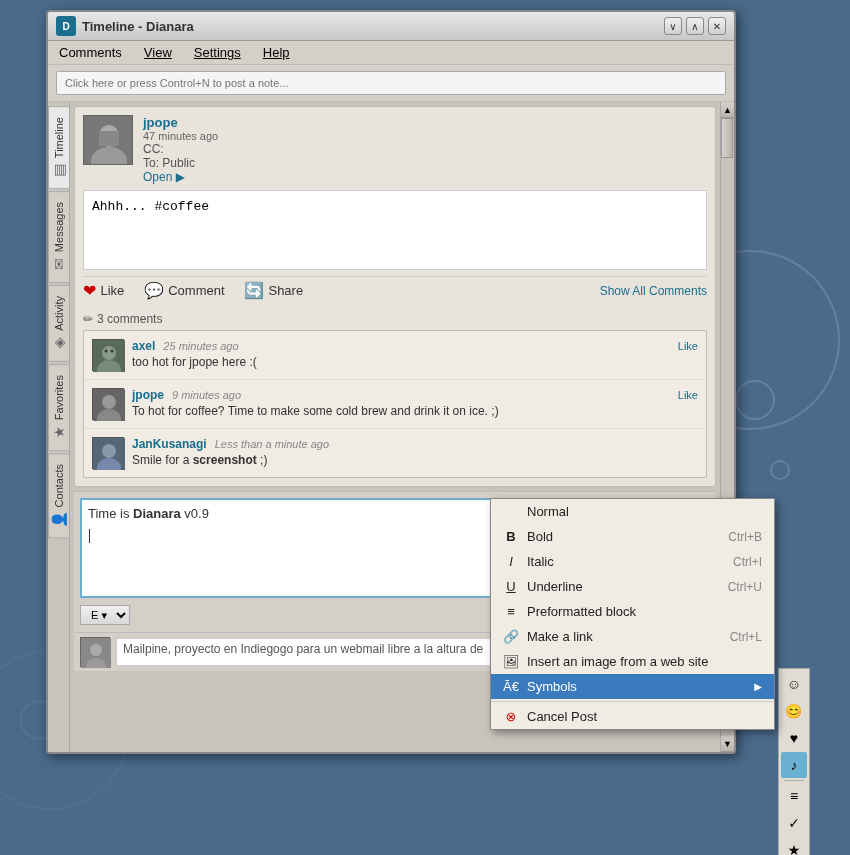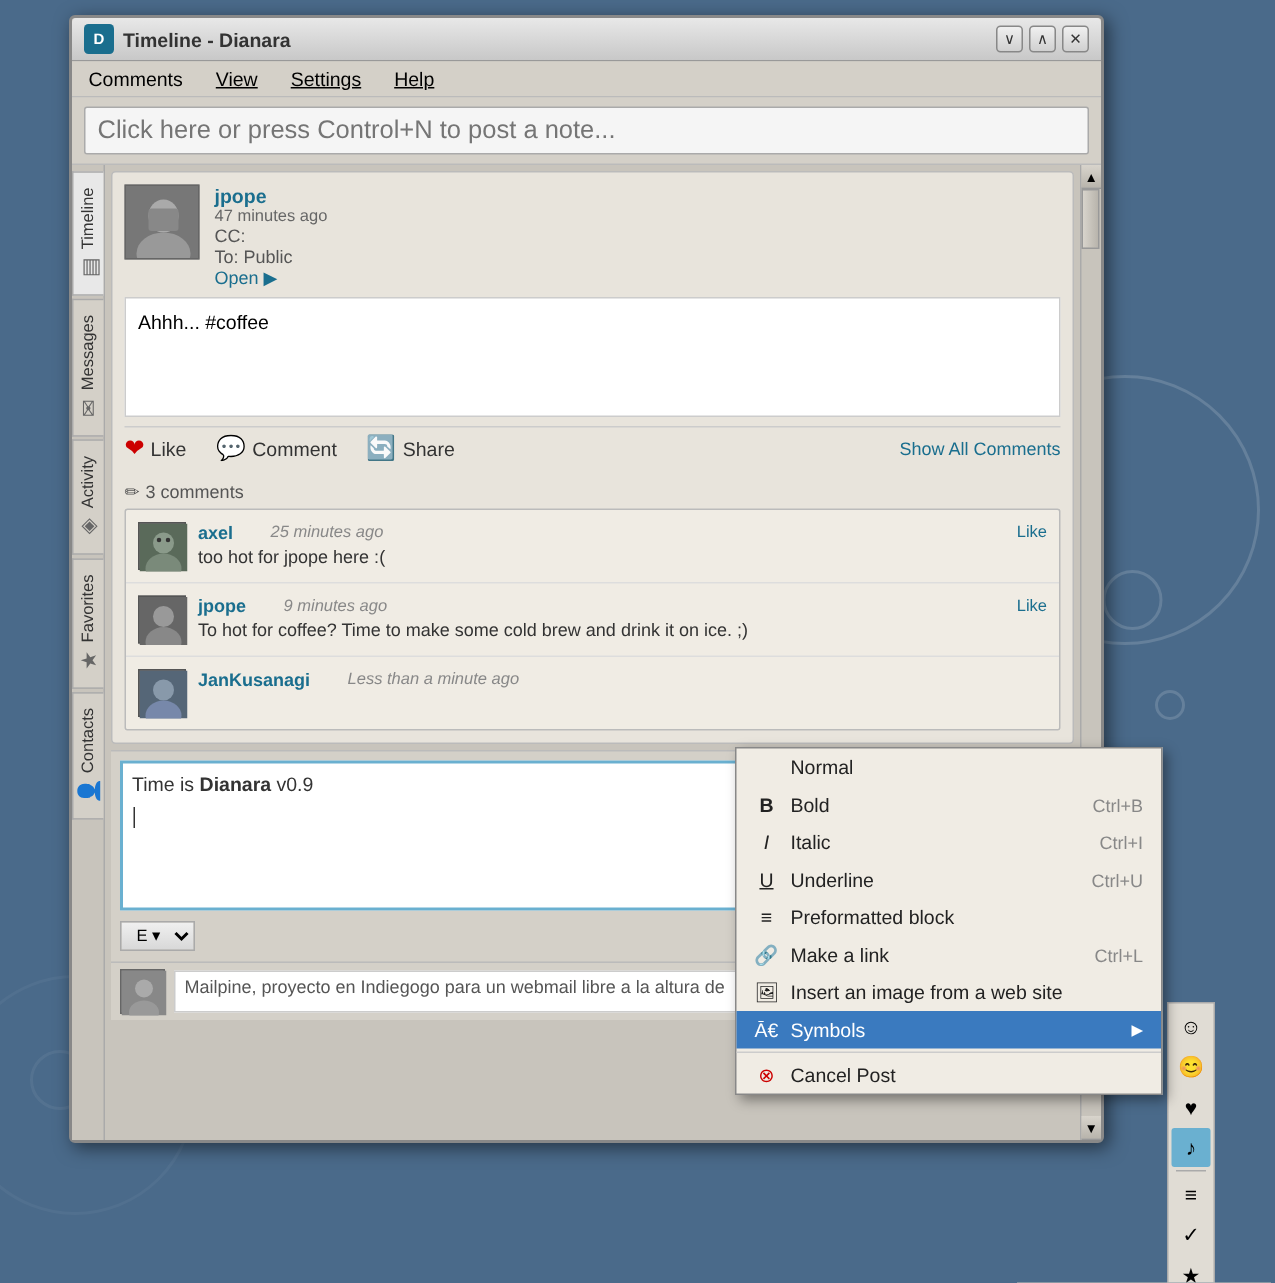--- a/index.html
+++ b/index.html
@@ -103,21 +103,21 @@
     .note-input-bar {
       padding: 6px 8px;
       background: #d4d0c8;
       border-bottom: 1px solid #bbb;
     }
     .note-input {
       width: 100%;
       padding: 5px 8px;
       border: 1px solid #aaa;
       background: #f5f5f5;
-      font-size: 17px;
+      font-size: 11px;
       color: #8b5cf6;
       border-radius: 2px;
     }
 
     
     .content-area {
       display: flex;
       height: 650px;
     }
 
@@ -213,20 +213,21 @@
       font-size: 12px;
       cursor: pointer;
     }
     .post-body {
       background: white;
       border: 1px solid #ccc;
       padding: 8px;
       margin-bottom: 6px;
       min-height: 80px;
       font-size: 13px;
+      font-family: Liberation Mono, monospace;
     }
     .post-actions {
       display: flex;
       gap: 20px;
       align-items: center;
       padding: 4px 0;
       border-top: 1px solid #ccc;
       margin-bottom: 4px;
     }
     .action-btn {
@@ -269,21 +270,21 @@
       background: #777;
       border: 1px solid #555;
       flex-shrink: 0;
     }
     .comment-body {
       flex: 1;
     }
     .comment-header {
       display: flex;
       align-items: center;
-      gap: 25px;
+      gap: 8px;
       margin-bottom: 2px;
     }
     .comment-author {
       font-weight: bold;
       color: #1a6e8e;
       font-size: 12px;
     }
     .comment-time {
       color: #888;
       font-size: 11px;
@@ -659,20 +660,23 @@
                   <rect width="32" height="32" fill="#556677"></rect>
                   <ellipse cx="16" cy="13" rx="7" ry="7" fill="#8899aa"></ellipse>
                   <ellipse cx="16" cy="30" rx="12" ry="10" fill="#7788aa"></ellipse>
                 </svg>
               </div>
               <div class="comment-body">
                 <div class="comment-header">
                   <span class="comment-author">JanKusanagi</span>
                   <span class="comment-time">Less than a minute ago</span>
                 </div>
+                <div class="comment-text">
+                  Smile for a <strong>screenshot</strong> ;)
+                </div>
               </div>
             </div>
 
           </div>
         </div>
 
         <div class="write-note">
           <div class="write-note-box">
             <div class="write-note-text">
               <span>Time is </span><strong>Dianara</strong><span> v0.9</span>

